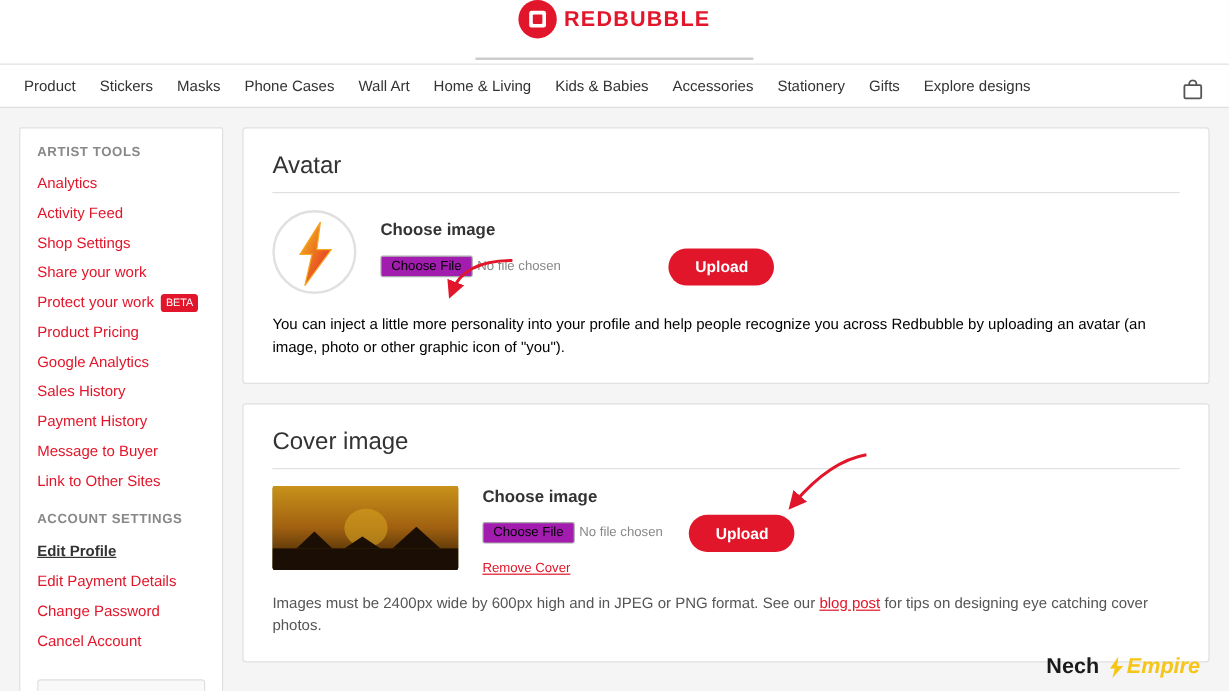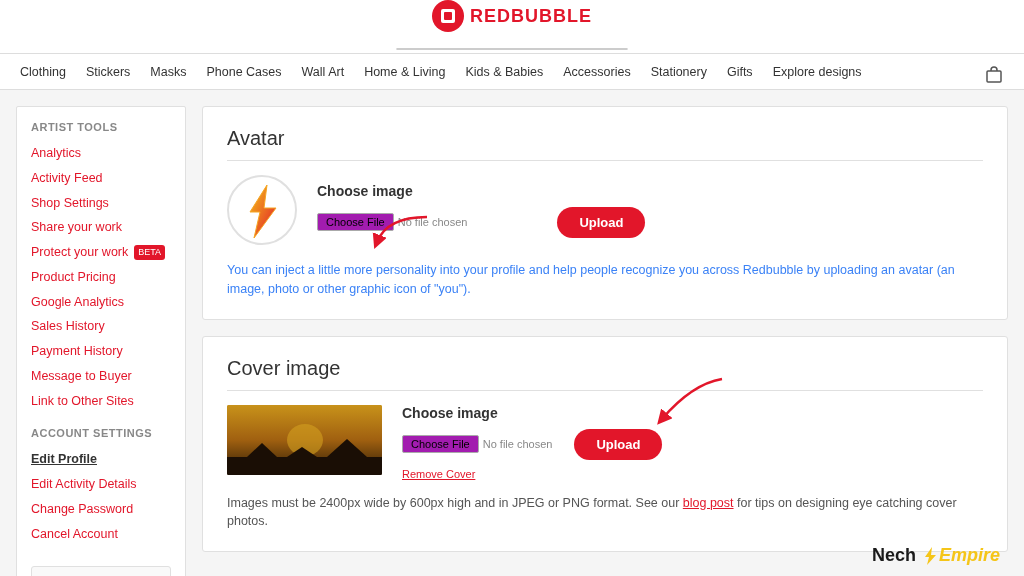--- a/index.html
+++ b/index.html
@@ -242,21 +242,21 @@
       color: white;
       border: none;
       border-radius: 20px;
       padding: 8px 22px;
       font-size: 13px;
       font-weight: bold;
       cursor: pointer;
     }
     .avatar-description {
       font-size: 12.5px;
-      color: #3b82f6;
+      color: #000000;
       line-height: 1.5;
     }
 
     
     .cover-section-content {
       display: flex;
       align-items: flex-start;
       gap: 20px;
       margin-bottom: 14px;
       position: relative;
@@ -331,21 +331,21 @@
     <button class="header-icon-btn">
       <svg width="20" height="20" viewBox="0 0 20 20" fill="none">
         <rect x="3" y="5" width="14" height="11" rx="1" stroke="#555" stroke-width="1.5"></rect>
         <path d="M7 5V4a3 3 0 016 0v1" stroke="#555" stroke-width="1.5"></path>
       </svg>
     </button>
   </div>
 </header>
 
 <nav class="nav-bar">
-  <a href="#">Clothing</a>
+  <a href="#">Product</a>
   <a href="#">Stickers</a>
   <a href="#">Masks</a>
   <a href="#">Phone Cases</a>
   <a href="#">Wall Art</a>
   <a href="#">Home &amp; Living</a>
   <a href="#">Kids &amp; Babies</a>
   <a href="#">Accessories</a>
   <a href="#">Stationery</a>
   <a href="#">Gifts</a>
   <a href="#">Explore designs</a>
@@ -365,21 +365,21 @@
     </a>
     <a class="sidebar-link" href="#">Product Pricing</a>
     <a class="sidebar-link" href="#">Google Analytics</a>
     <a class="sidebar-link" href="#">Sales History</a>
     <a class="sidebar-link" href="#">Payment History</a>
     <a class="sidebar-link" href="#">Message to Buyer</a>
     <a class="sidebar-link" href="#">Link to Other Sites</a>
 
     <div class="sidebar-section-title">ACCOUNT SETTINGS</div>
     <a class="sidebar-link active" href="#">Edit Profile</a>
-    <a class="sidebar-link" href="#">Edit Activity Details</a>
+    <a class="sidebar-link" href="#">Edit Payment Details</a>
     <a class="sidebar-link" href="#">Change Password</a>
     <a class="sidebar-link" href="#">Cancel Account</a>
 
     <div class="sidebar-info-box">
       
     </div>
   </aside>
 
   <main class="main-content">
 

